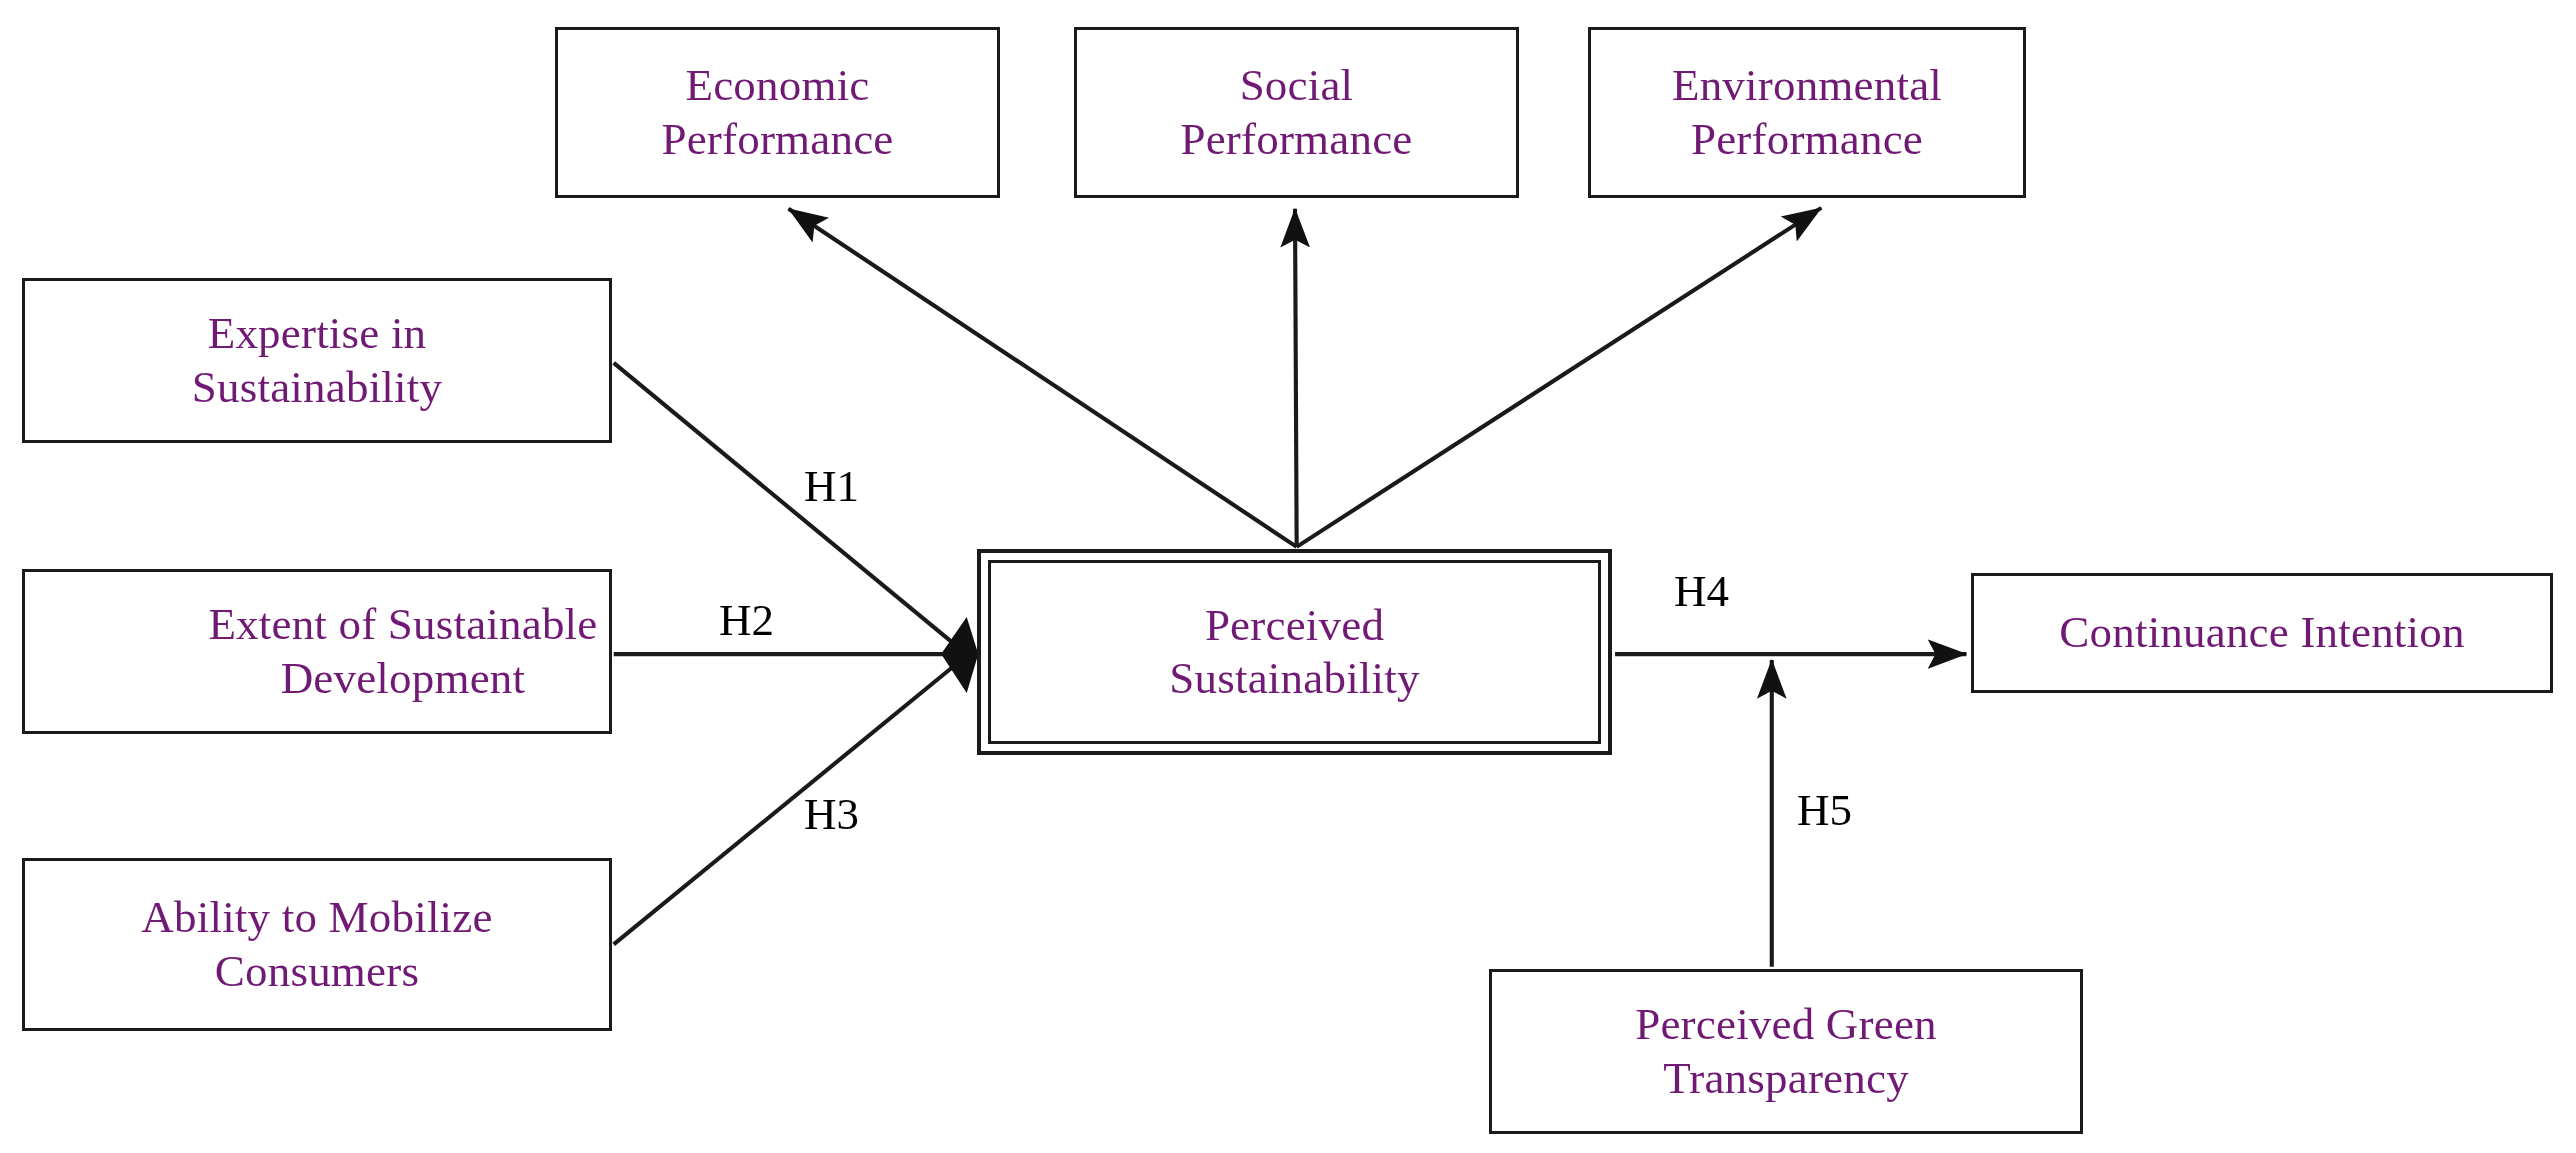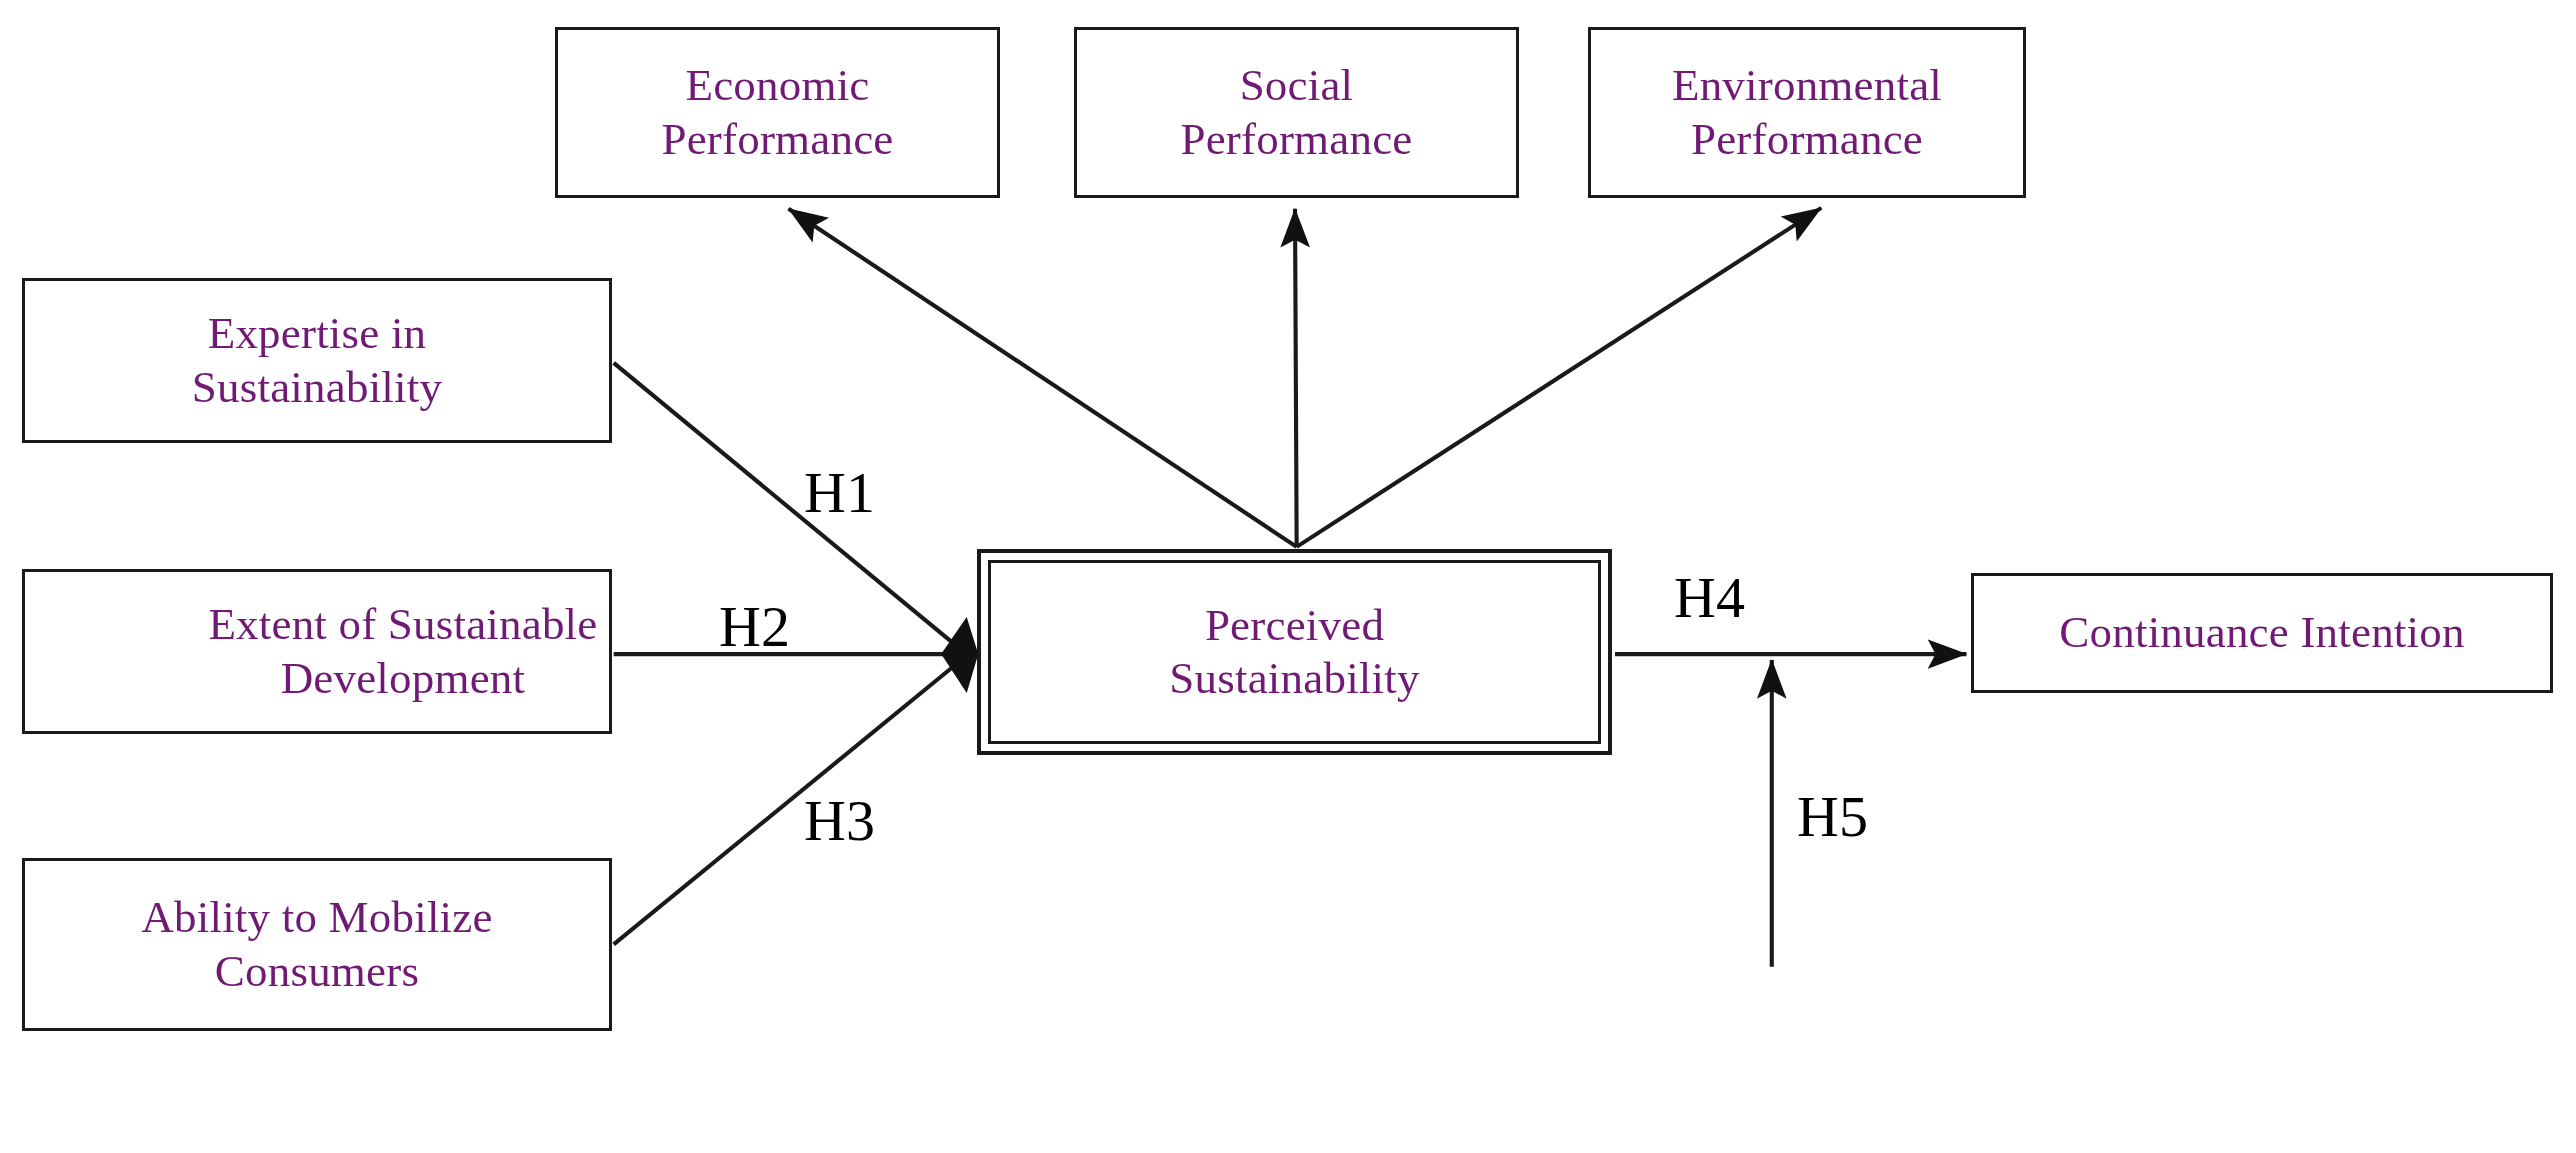--- a/index.html
+++ b/index.html
@@ -53,21 +53,21 @@
     width: 100%;
     height: 100%;
     box-sizing: border-box;
     border: 3.3px solid #1a1a1a;
     display: flex;
     align-items: center;
     justify-content: center;
   }
   .edge-label {
     position: absolute;
-    font-size: 58px;
+    font-size: 45px;
     color: #000000;
     line-height: 1;
     z-index: 4;
     white-space: nowrap;
     background: transparent;
   }
 </style>
 </head>
 <body>
 
@@ -133,20 +133,24 @@
     <div class="inner-frame">
       <span class="node-label">Perceived
 Sustainability</span>
     </div>
   </div>
 
   <div class="node" style="left:1971px; top:573px; width:582px; height:120px;">
     <span class="node-label">Continuance Intention</span>
   </div>
 
+  <div class="node" style="left:1489px; top:969px; width:594px; height:165px;">
+    <span class="node-label">Perceived Green
+Transparency</span>
+  </div>
 
   <div class="edge-label" style="left:804px; top:464px;">H1</div>
 
   <div class="edge-label" style="left:719px; top:598px;">H2</div>
 
   <div class="edge-label" style="left:804px; top:792px;">H3</div>
 
   <div class="edge-label" style="left:1674px; top:569px;">H4</div>
 
   <div class="edge-label" style="left:1797px; top:788px;">H5</div>

